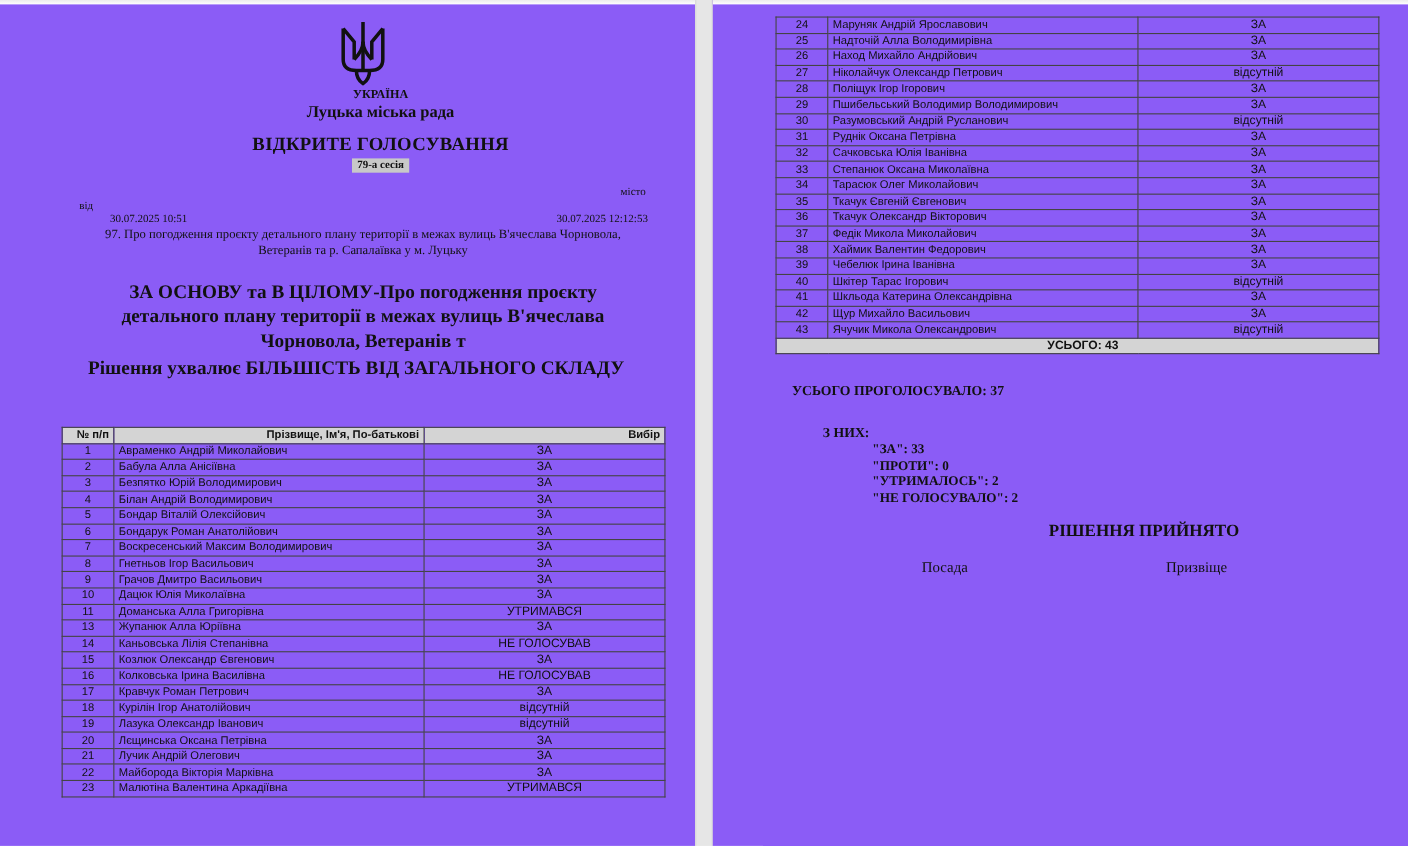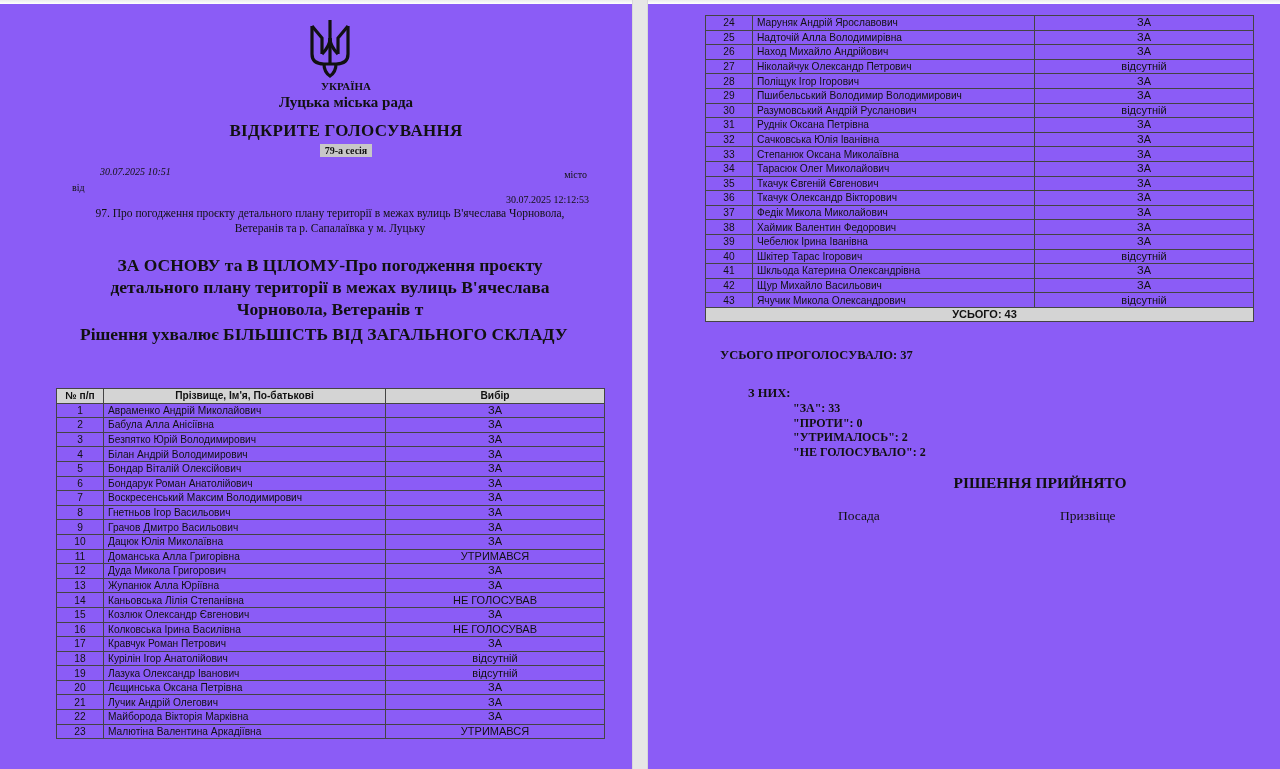--- a/index.html
+++ b/index.html
@@ -15,30 +15,30 @@
   .emblem { position: absolute; left: 308px; top: 18px; width: 44px; height: 60px; }
   .t-center { position: absolute; left: 0; width: 660px; text-align: center; padding-left: 32px; }
   .country { top: 80px; font-size: 11px; font-weight: bold; }
   .council { top: 94px; font-size: 15px; font-weight: bold; }
   .vote-type { top: 121px; font-size: 17px; font-weight: bold; letter-spacing: 0.3px; }
   .session-wrap { top: 140px; }
   .session { display: inline-block; background: #c8c8c8; font-size: 10px; font-weight: bold; padding: 1px 5px; }
 
   .city { position: absolute; right: 45px; top: 169px; font-size: 10px; }
   .from-label { position: absolute; left: 72px; top: 182px; font-size: 10px; }
-  .from-date { position: absolute; left: 100px; top: 166px; font-size: 10px; font-style: italic; }
+  .from-date { position: absolute; left: 100px; top: 194px; font-size: 10px; }
   .vote-time { position: absolute; right: 43px; top: 194px; font-size: 10px; }
   .agenda { position: absolute; left: 90px; width: 480px; top: 206px; font-size: 11.5px; text-align: center; line-height: 15px; }
 
   .resolution { position: absolute; left: 80px; width: 500px; top: 254px; font-size: 17.5px; font-weight: bold; text-align: center; line-height: 22px; }
   .majority { position: absolute; left: 80px; width: 500px; top: 323px; font-size: 17.5px; font-weight: bold; line-height: 22px; }
 
   table.votes { position: absolute; border-collapse: collapse; font-family: "Liberation Sans", sans-serif; font-size: 10.2px; }
   table.votes td, table.votes th { border: 1px solid #444; height: 14.6px; line-height: 13px; padding: 0 4px; white-space: nowrap; overflow: hidden; }
-  table.votes th { background: #d4d4d4; font-weight: bold; text-align: center; }
+  table.votes th { background: #d4d4d4; font-weight: bold; text-align: right; }
   table.votes td.num { text-align: center; }
   table.votes td.choice { text-align: center; font-size: 11px; }
   .tbl-left { left: 56px; top: 388px; width: 549px; }
   .tbl-right { left: 57px; top: 15px; width: 549px; }
   .col-num { width: 47px; }
   .col-name { width: 282px; }
   table.votes tr.total td { background: #d4d4d4; font-weight: bold; font-size: 11px; text-align: center; padding-left: 14px; border: 1px solid #444; }
 
   .sum { position: absolute; font-weight: bold; font-size: 12.5px; }
   .sum-total { left: 72px; top: 348px; }
@@ -145,25 +145,20 @@
           <td class="num">10</td>
           <td class="name">Дацюк Юлія Миколаївна</td>
           <td class="choice">ЗА</td>
         </tr>
         <tr>
           <td class="num">11</td>
           <td class="name">Доманська Алла Григорівна</td>
           <td class="choice">УТРИМАВСЯ</td>
         </tr>
         <tr>
-          <td class="num">12</td>
-          <td class="name">Дуда Микола Григорович</td>
-          <td class="choice">ЗА</td>
-        </tr>
-        <tr>
           <td class="num">13</td>
           <td class="name">Жупанюк Алла Юріївна</td>
           <td class="choice">ЗА</td>
         </tr>
         <tr>
           <td class="num">14</td>
           <td class="name">Каньовська Лілія Степанівна</td>
           <td class="choice">НЕ ГОЛОСУВАВ</td>
         </tr>
         <tr>

